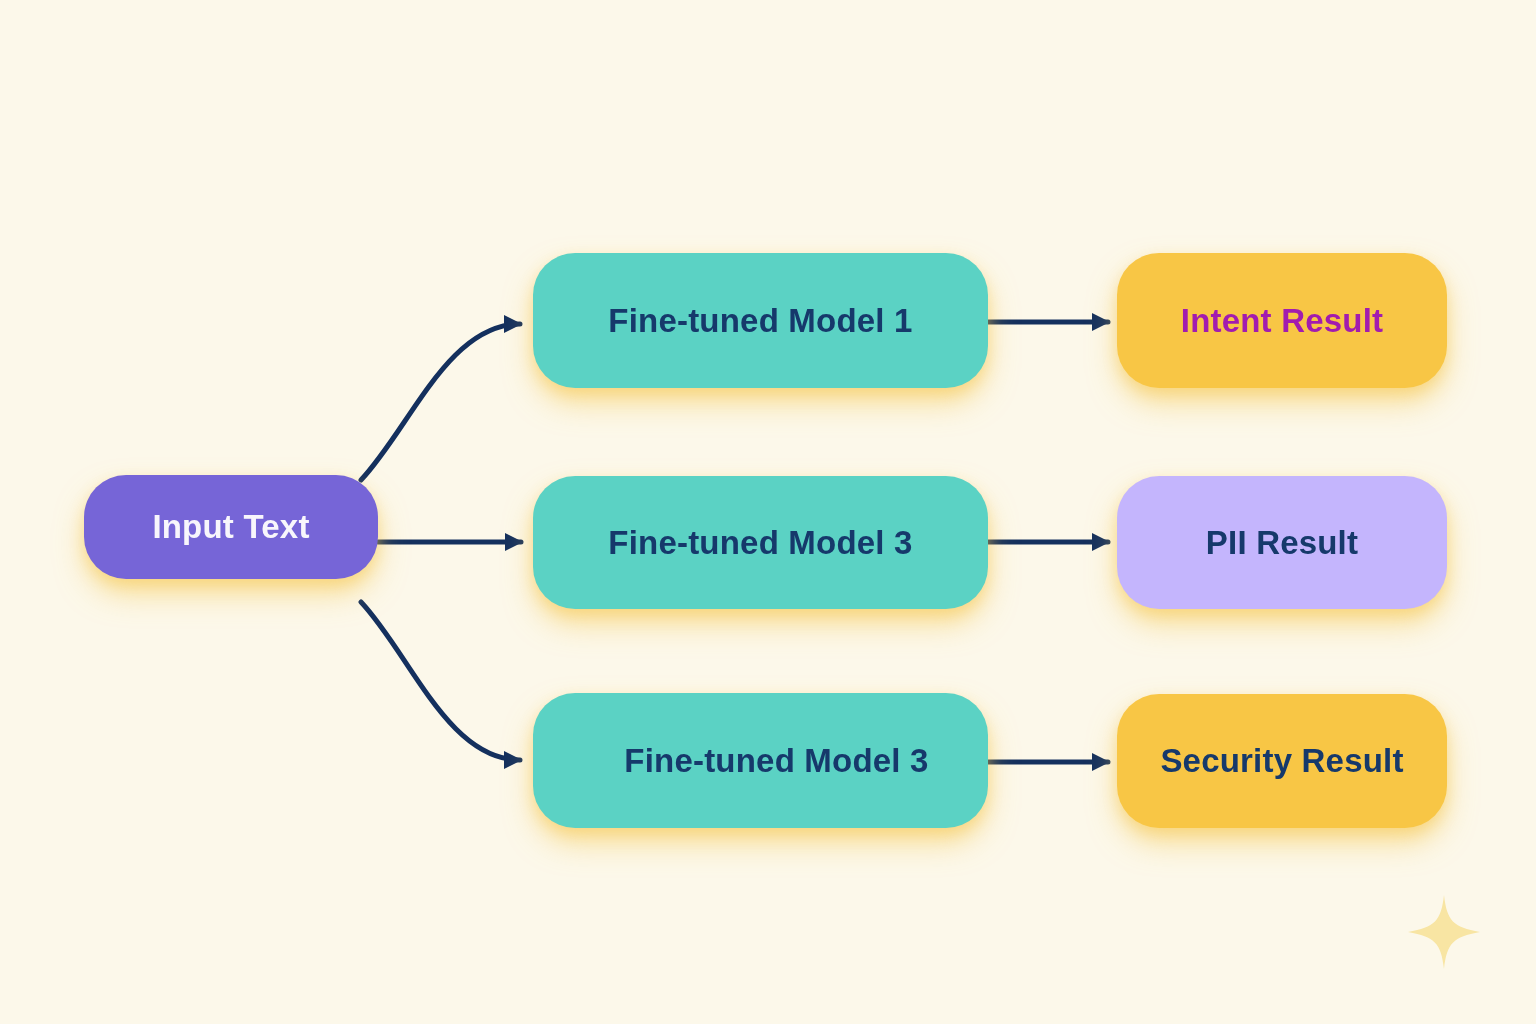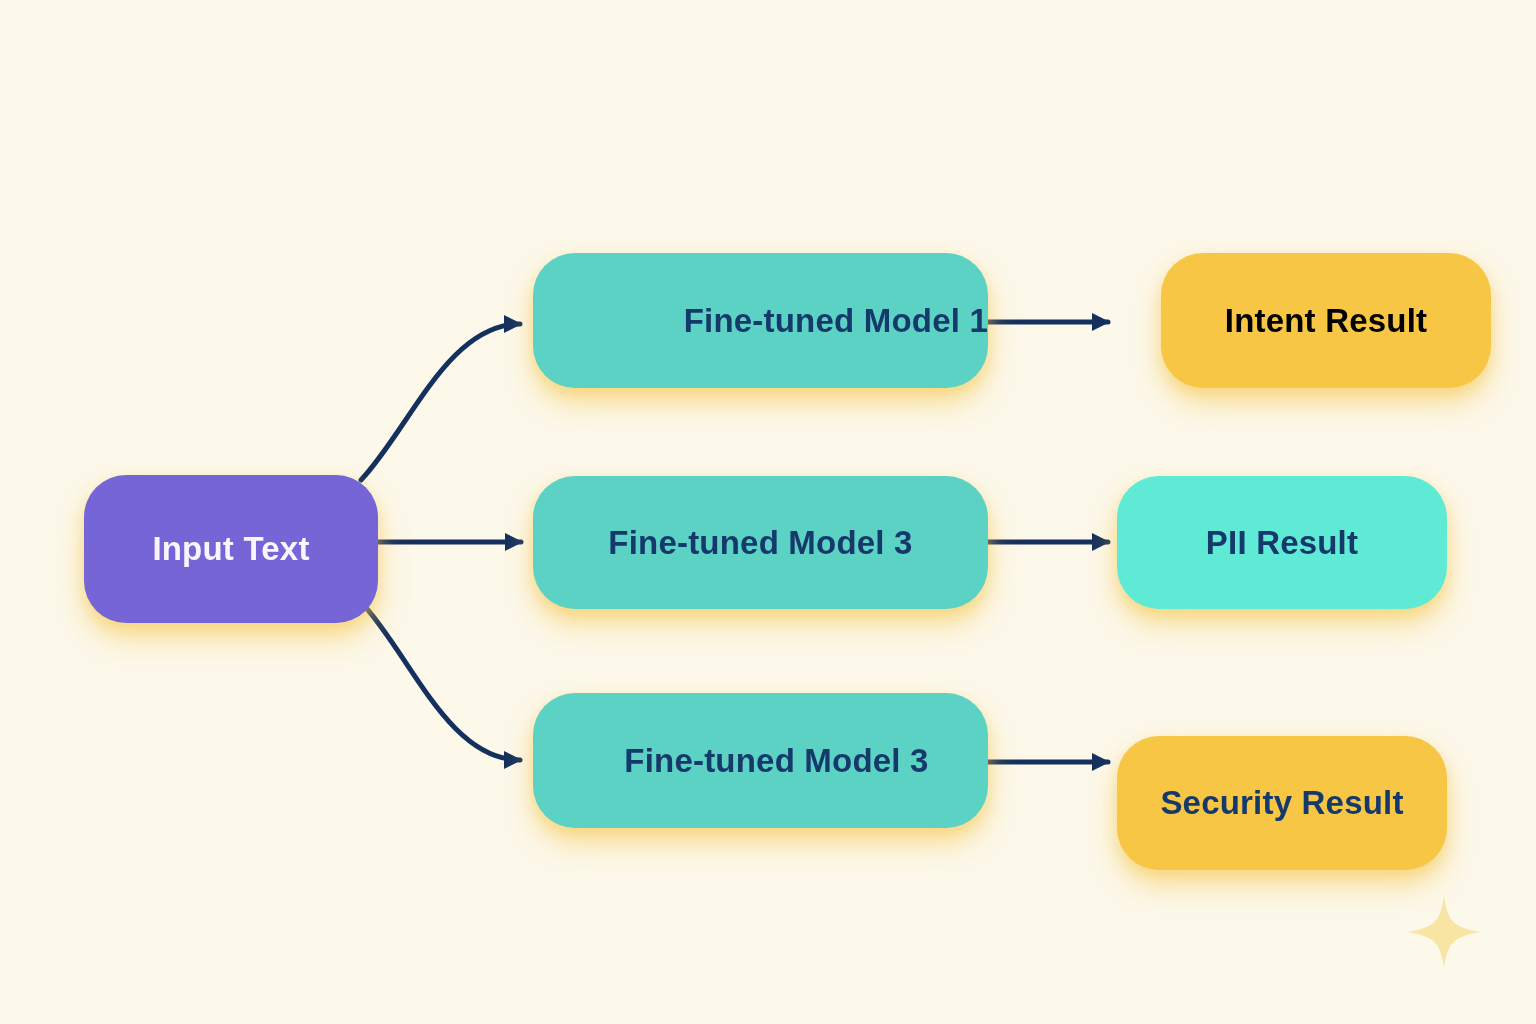--- a/index.html
+++ b/index.html
@@ -39,27 +39,27 @@
     box-sizing: border-box;
   }
 
   .node-label {
     font-size: 33px;
     font-weight: bold;
     letter-spacing: 0.2px;
     white-space: nowrap;
   }
 
-  #n-input   { left: 84px;   top: 475px; width: 294px; height: 148px; }
+  #n-input   { left: 84px;   top: 475px; width: 294px; height: 104px; }
   #n-model1  { left: 533px;  top: 253px; width: 455px; height: 135px; }
   #n-model2  { left: 533px;  top: 476px; width: 455px; height: 133px; }
   #n-model3  { left: 533px;  top: 693px; width: 455px; height: 135px; }
   #n-result1 { left: 1117px; top: 253px; width: 330px; height: 135px; }
   #n-result2 { left: 1117px; top: 476px; width: 330px; height: 133px; }
-  #n-result3 { left: 1117px; top: 736px; width: 330px; height: 134px; }
+  #n-result3 { left: 1117px; top: 694px; width: 330px; height: 134px; }
 
   .sparkle {
     position: absolute;
     left: 1404px;
     top: 890px;
     width: 80px;
     height: 84px;
   }
 </style>
 </head>
@@ -78,37 +78,37 @@
     <path class="edge" d="M 361 602 C 410 654, 448 760, 520 760" marker-end="url(#arrowhead)" stroke="#14305E"></path>
     <path class="edge" d="M 988 322 L 1108 322" marker-end="url(#arrowhead)" stroke="#14305E"></path>
     <path class="edge" d="M 988 542 L 1108 542" marker-end="url(#arrowhead)" stroke="#14305E"></path>
     <path class="edge" d="M 988 762 L 1108 762" marker-end="url(#arrowhead)" stroke="#14305E"></path>
   </svg>
 
   <div class="node" id="n-input" style="background: rgb(118, 101, 215); color: rgb(248, 246, 252);">
     <span class="node-label">Input Text</span>
   </div>
 
-  <div class="node" id="n-model1" style="background: rgb(91, 210, 196); color: rgb(22, 57, 107); justify-content: flex-end;">
+  <div class="node" id="n-model1" style="background: rgb(91, 210, 196); color: rgb(22, 57, 107);">
     <span class="node-label">Fine-tuned Model 1</span>
   </div>
 
   <div class="node" id="n-model2" style="background: rgb(91, 210, 196); color: rgb(22, 57, 107);">
     <span class="node-label">Fine-tuned Model 3</span>
   </div>
 
   <div class="node" id="n-model3" style="background: rgb(91, 210, 196); color: rgb(22, 57, 107); padding-left: 32px;">
     <span class="node-label">Fine-tuned Model 3</span>
   </div>
 
-  <div class="node" id="n-result1" style="background: rgb(248, 198, 69); color: #000000; margin-left: 44px;">
+  <div class="node" id="n-result1" style="background: rgb(248, 198, 69); color: #a21caf;">
     <span class="node-label">Intent Result</span>
   </div>
 
-  <div class="node" id="n-result2" style="background: #5eead4; color: rgb(22, 57, 107);">
+  <div class="node" id="n-result2" style="background: #c4b5fd; color: rgb(22, 57, 107);">
     <span class="node-label">PII Result</span>
   </div>
 
   <div class="node" id="n-result3" style="background: rgb(248, 198, 69); color: rgb(22, 57, 107);">
     <span class="node-label">Security Result</span>
   </div>
 
   <svg class="sparkle" viewBox="0 0 80 84" xmlns="http://www.w3.org/2000/svg">
     <path d="M 40 5 C 43 31, 49 37, 76 42 C 49 47, 43 53, 40 79 C 37 53, 31 47, 4 42 C 31 37, 37 31, 40 5 Z" fill="#F8E5A3"></path>
   </svg>

